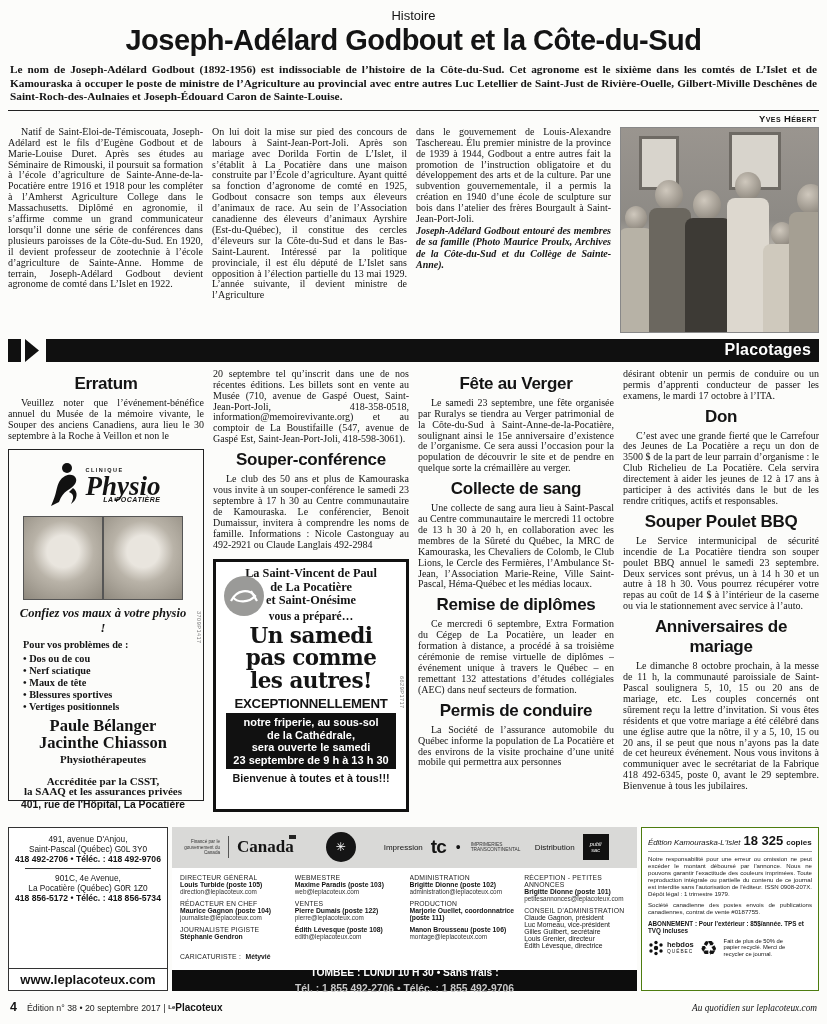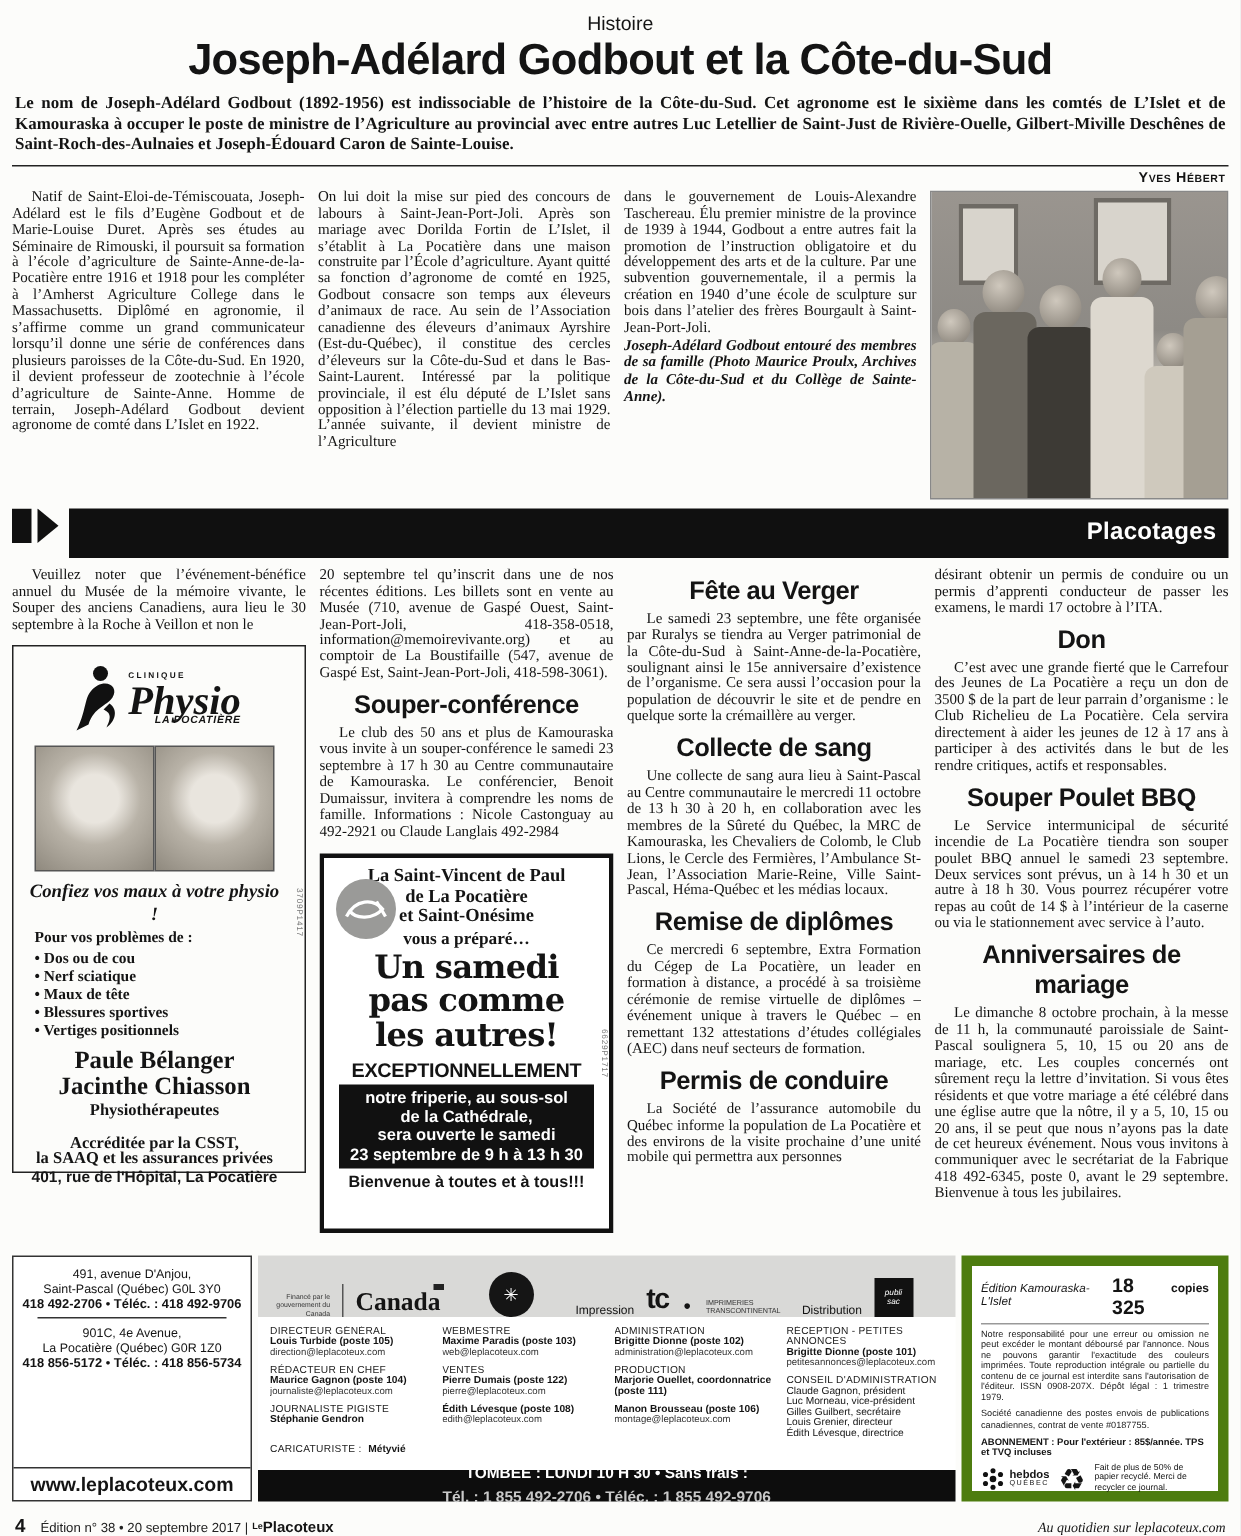--- a/index.html
+++ b/index.html
@@ -19,21 +19,21 @@
   .acol p{margin:0;}
   .indent{text-indent:13px;}
   .caption{margin-top:11px;font-weight:bold;font-style:italic;font-size:10px;line-height:11.5px;text-align:justify;}
   .photo{width:199px;height:204px;border:1px solid #888;position:relative;overflow:hidden;
          background:linear-gradient(180deg,#9a958f 0%,#8d8a85 45%,#b9b4ac 60%,#a8a29a 100%);}
   .photo .win{position:absolute;background:#d8d4cc;border:3px solid #6e6a64;}
   .photo .head{position:absolute;border-radius:50%;background:radial-gradient(circle at 40% 35%,#cfc8bd,#7d776e);}
   .photo .body{position:absolute;border-radius:8px 8px 0 0;}
 
   
-  .banner{margin-top:4px;height:33px;display:flex;align-items:stretch;text-align:center;}
+  .banner{margin-top:4px;height:23px;display:flex;align-items:stretch;text-align:center;}
   .banner-bar{flex:1;background:#101010;display:flex;align-items:center;justify-content:flex-end;padding-right:8px;}
   .banner-label{color:#fff;font-family:"Liberation Sans",sans-serif;font-weight:bold;font-size:16px;letter-spacing:.2px;}
 
   
   .placo-row{display:flex;gap:9px;margin-top:7px;height:452px;overflow:hidden;}
   .pcol{width:197px;overflow:hidden;}
   .sec-heading{font-family:"Liberation Sans",sans-serif;font-weight:bold;font-size:17px;text-align:center;margin:5px 0 4px 0;letter-spacing:-0.3px;}
   .sec-heading:empty{display:none;margin:0;}
   .sec-text{font-size:10px;line-height:10.9px;text-align:justify;margin:0;}
   .sec-text.indent{text-indent:13px;}
@@ -71,21 +71,21 @@
   .f-left{width:160px;border:1px solid #333;display:flex;flex-direction:column;box-sizing:border-box;background:#fff;}
   .f-left-black{background:#0d0d0d;color:#fff;text-align:center;padding:6px 2px 5px 2px;}
   .f-logo-main{font-family:"Liberation Sans",sans-serif;font-weight:bold;font-size:23px;line-height:22px;}
   .f-logo-le{font-size:10px;vertical-align:6px;font-weight:bold;}
   .f-logo-tag{font-family:"Liberation Sans",sans-serif;font-size:4.6px;letter-spacing:1.1px;margin-top:2px;color:#eee;}
   .f-addr{font-family:"Liberation Sans",sans-serif;font-size:8.3px;line-height:10px;text-align:center;padding:6px 2px 4px 2px;}
   .f-addr b{font-size:8.6px;}
   .f-addr-sep{border-top:1.5px solid #333;margin:4px 14px;}
   .f-www{border-top:1.5px solid #333;font-family:"Liberation Sans",sans-serif;font-weight:bold;font-size:13px;text-align:center;padding:3px 0;margin-top:auto;}
   .f-mid{flex:1;display:flex;flex-direction:column;box-sizing:border-box;}
-  .f-logos{background:#d9d9d7;height:42px;display:flex;align-items:flex-end;gap:8px;padding:0 10px;font-family:"Liberation Sans",sans-serif;}
+  .f-logos{background:#d9d9d7;height:42px;display:flex;align-items:center;gap:8px;padding:0 10px;font-family:"Liberation Sans",sans-serif;}
   .funded{font-size:4.6px;text-align:right;color:#333;line-height:5.2px;width:38px;}
   .canada-sep{width:1px;height:22px;background:#555;}
   .canada-word{font-family:"Liberation Serif",serif;font-weight:bold;font-size:17px;position:relative;}
   .canada-flag{position:absolute;right:-2px;top:-2px;width:7px;height:4px;background:#222;}
   .badge{width:30px;height:30px;border-radius:50%;background:#151515;color:#fff;display:flex;align-items:center;justify-content:center;font-size:12px;margin-left:24px;}
   .imp-label{font-size:8px;margin-left:20px;}
   .tc{font-family:"Liberation Sans",sans-serif;font-weight:bold;font-size:19px;letter-spacing:-1px;}
   .tc-dot{font-size:14px;margin:0 2px;}
   .tc-sub{font-size:4.8px;line-height:5.4px;color:#333;width:48px;}
   .dist-label{font-size:8px;margin-left:8px;}
@@ -95,21 +95,21 @@
   .dir-entry{margin-bottom:5px;}
   .dir-title{font-size:6.8px;letter-spacing:.2px;color:#222;}
   .dir-title:empty{display:none;}
   .dir-name{font-size:6.8px;font-weight:bold;}
   .dir-name:empty{display:none;}
   .dir-email{font-size:6.4px;color:#333;}
   .dir-email:empty{display:none;}
   .dir-member{font-size:6.8px;}
   .f-tombee{background:#0d0d0d;color:#fff;height:21px;display:flex;align-items:center;justify-content:center;font-family:"Liberation Sans",sans-serif;font-weight:bold;font-size:10.3px;gap:5px;flex-direction:column;}
   .f-tombee .dim{color:#c9c9c9;}
-  .f-right{width:178px;border:7px solid #4d7c0f;box-sizing:border-box;padding:5px 6px;font-family:"Liberation Sans",sans-serif;background:#fff;}
+  .f-right{width:178px;border:1px solid #4d7c0f;box-sizing:border-box;padding:5px 6px;font-family:"Liberation Sans",sans-serif;background:#fff;}
   .ed-line{display:flex;align-items:baseline;gap:3px;border-bottom:1px solid #999;padding-bottom:3px;margin-bottom:3px;}
   .ed-label{font-style:italic;font-size:7.8px;}
   .ed-copies-num{font-weight:bold;font-size:13px;}
   .ed-copies-word{font-weight:bold;font-size:8px;}
   .ed-legal{font-size:6.1px;line-height:7.1px;text-align:justify;color:#222;margin:0 0 4px 0;}
   .ed-abo{font-size:6.3px;font-weight:bold;margin:0 0 4px 0;}
   .ed-logos{display:flex;align-items:center;gap:6px;}
   .hebdos{display:flex;align-items:center;gap:3px;}
   .hebdos-text{font-weight:bold;font-size:7.5px;line-height:7px;}
   .hebdos-sub{font-weight:normal;font-size:4.8px;letter-spacing:1px;}
@@ -170,20 +170,21 @@
       <polygon points="17,0 31,11.5 17,23" fill="#101010"></polygon>
     </svg>
     <div class="banner-bar">
       <span class="banner-label">Placotages</span>
     </div>
   </div>
 
   <div class="placo-row">
 
     <div class="pcol">
+      <div class="sec-heading">Erratum</div>
       <p class="sec-text indent">Veuillez noter que l’événement-bénéfice annuel du Musée de la mémoire vivante, le Souper des anciens Canadiens, aura lieu le 30 septembre à la Roche à Veillon et non le</p>
 
       <div class="ad-physio">
         <div class="ad-code">3709P1417</div>
         <div class="physio-logo">
           <svg width="38" height="50" viewBox="0 0 38 50">
             <circle cx="22" cy="8" r="5" fill="#111"></circle>
             <path d="M6 46 C14 30 10 22 20 16 C28 12 34 18 30 24 C26 30 18 30 14 42 Z" fill="#111"></path>
             <path d="M28 28 C34 32 32 40 26 44 C30 36 28 34 24 32 Z" fill="#111"></path>
           </svg>

